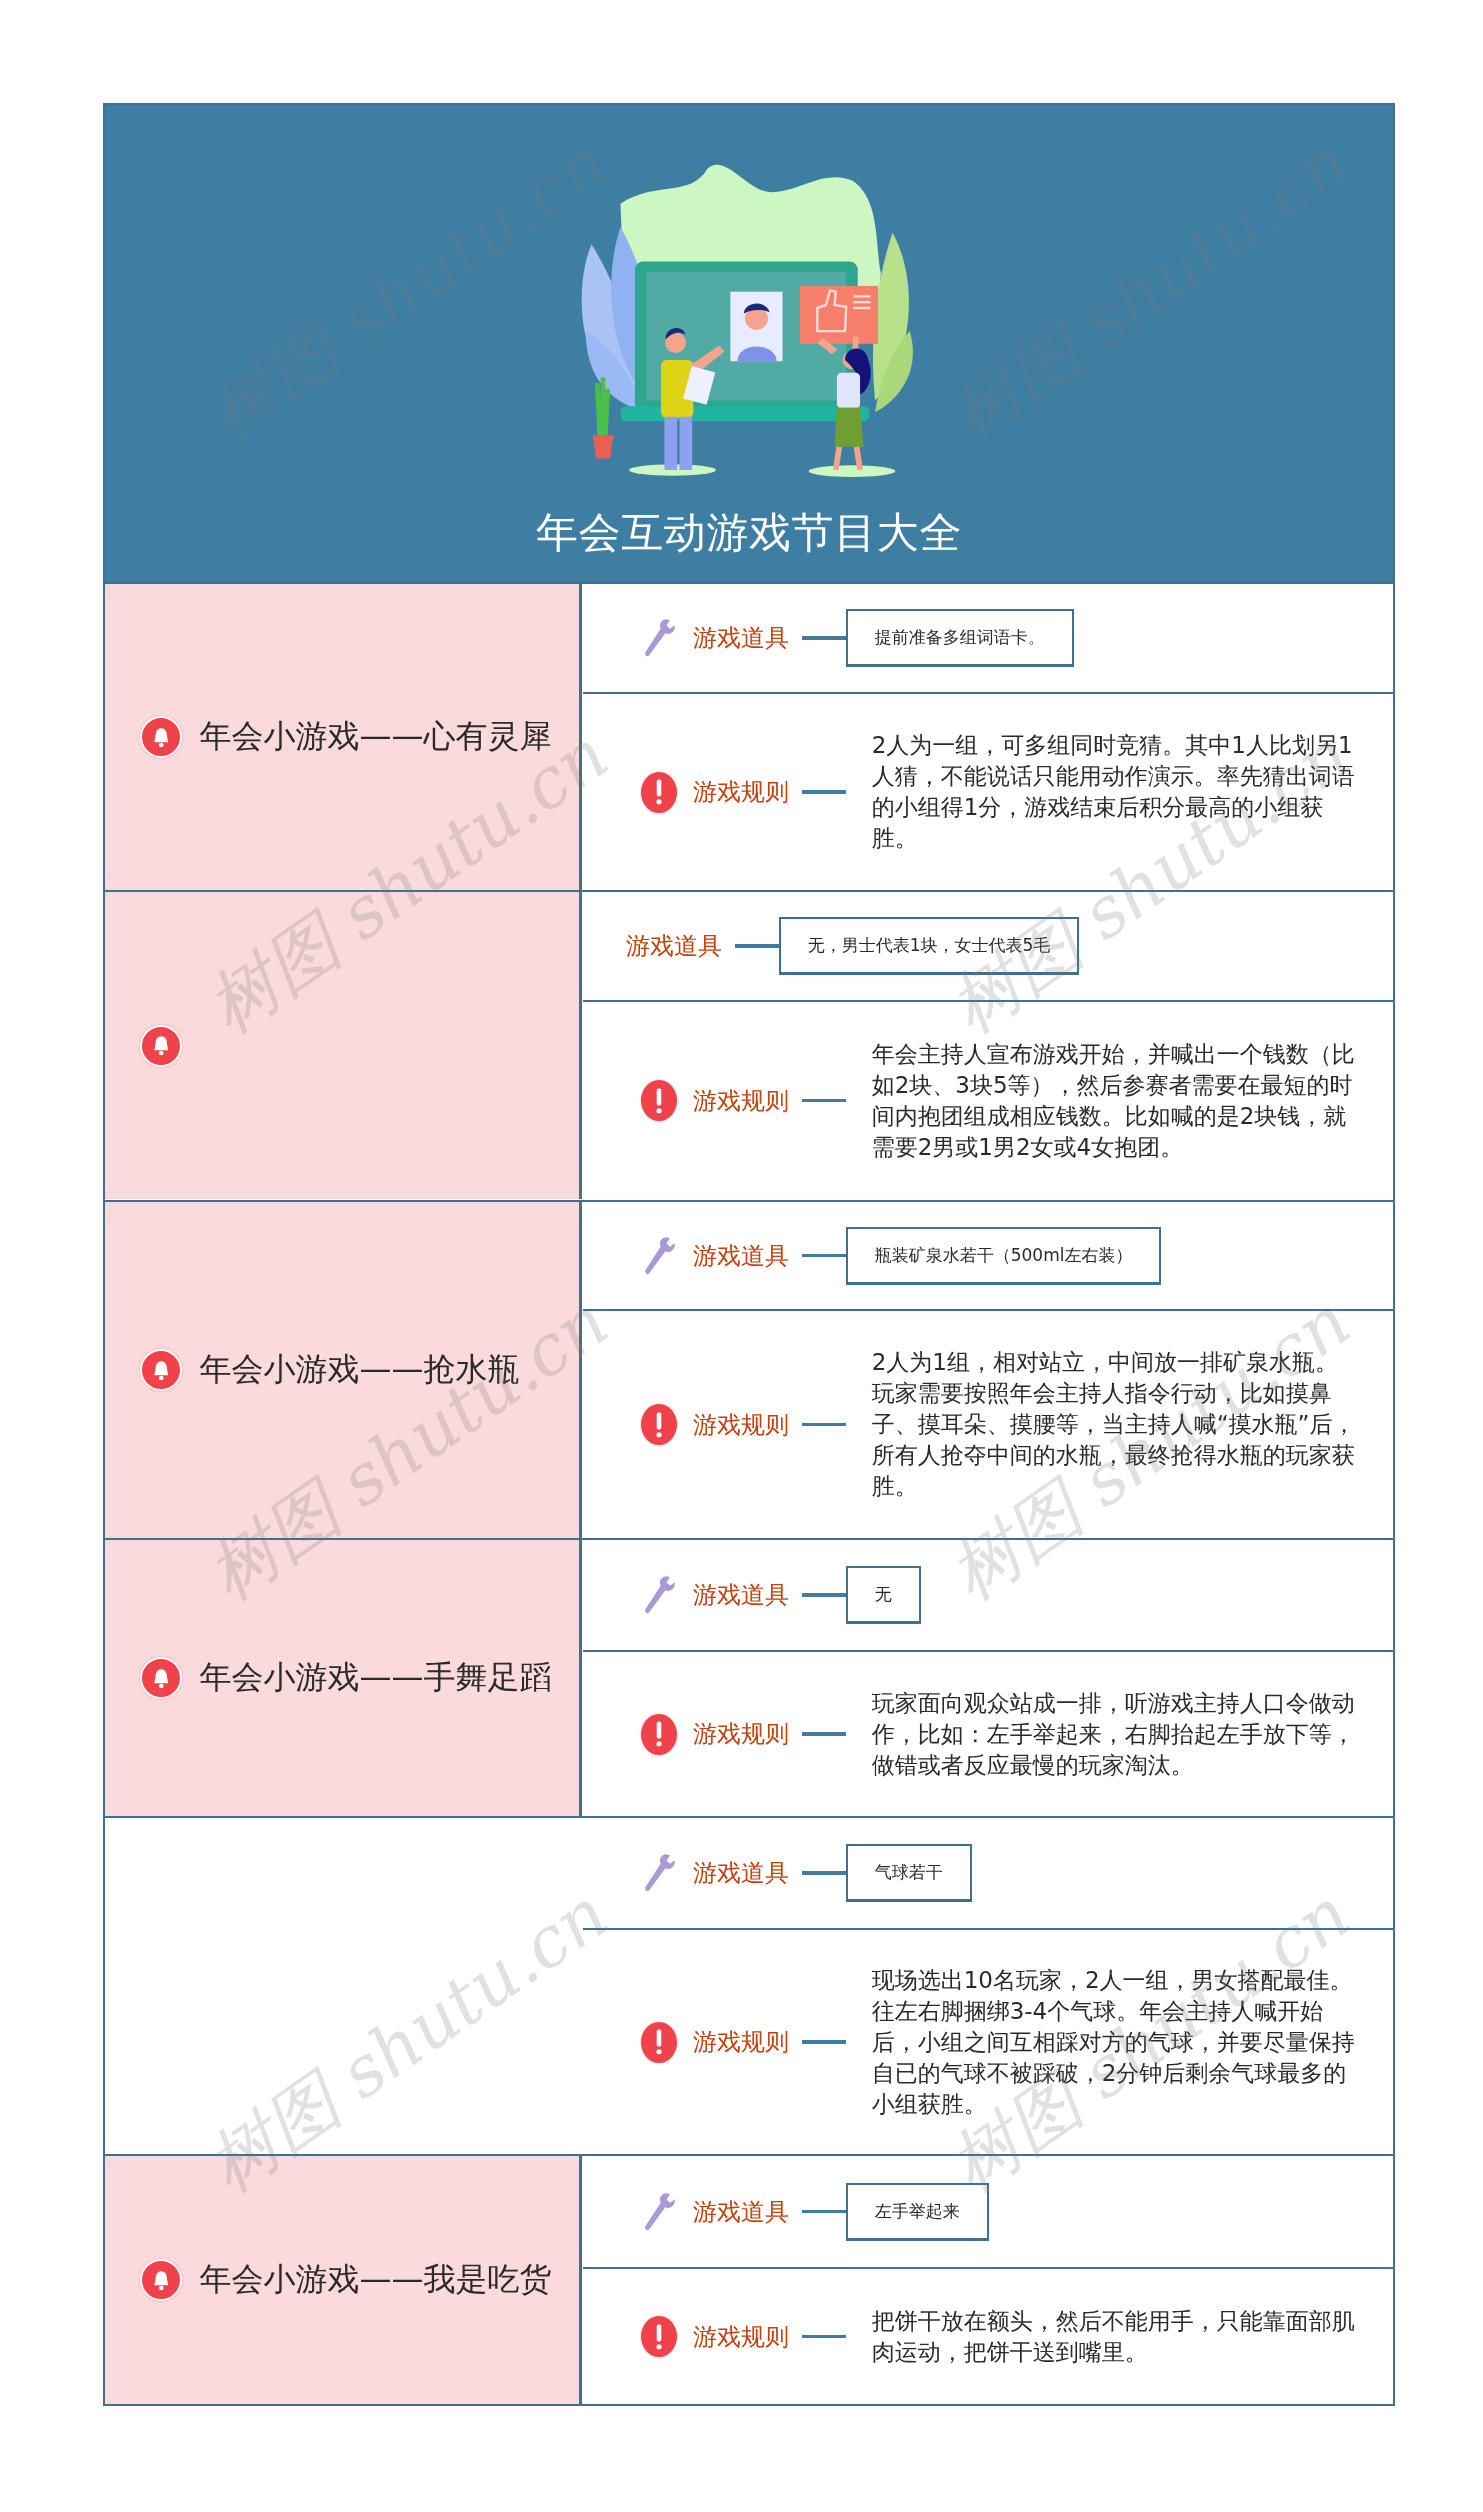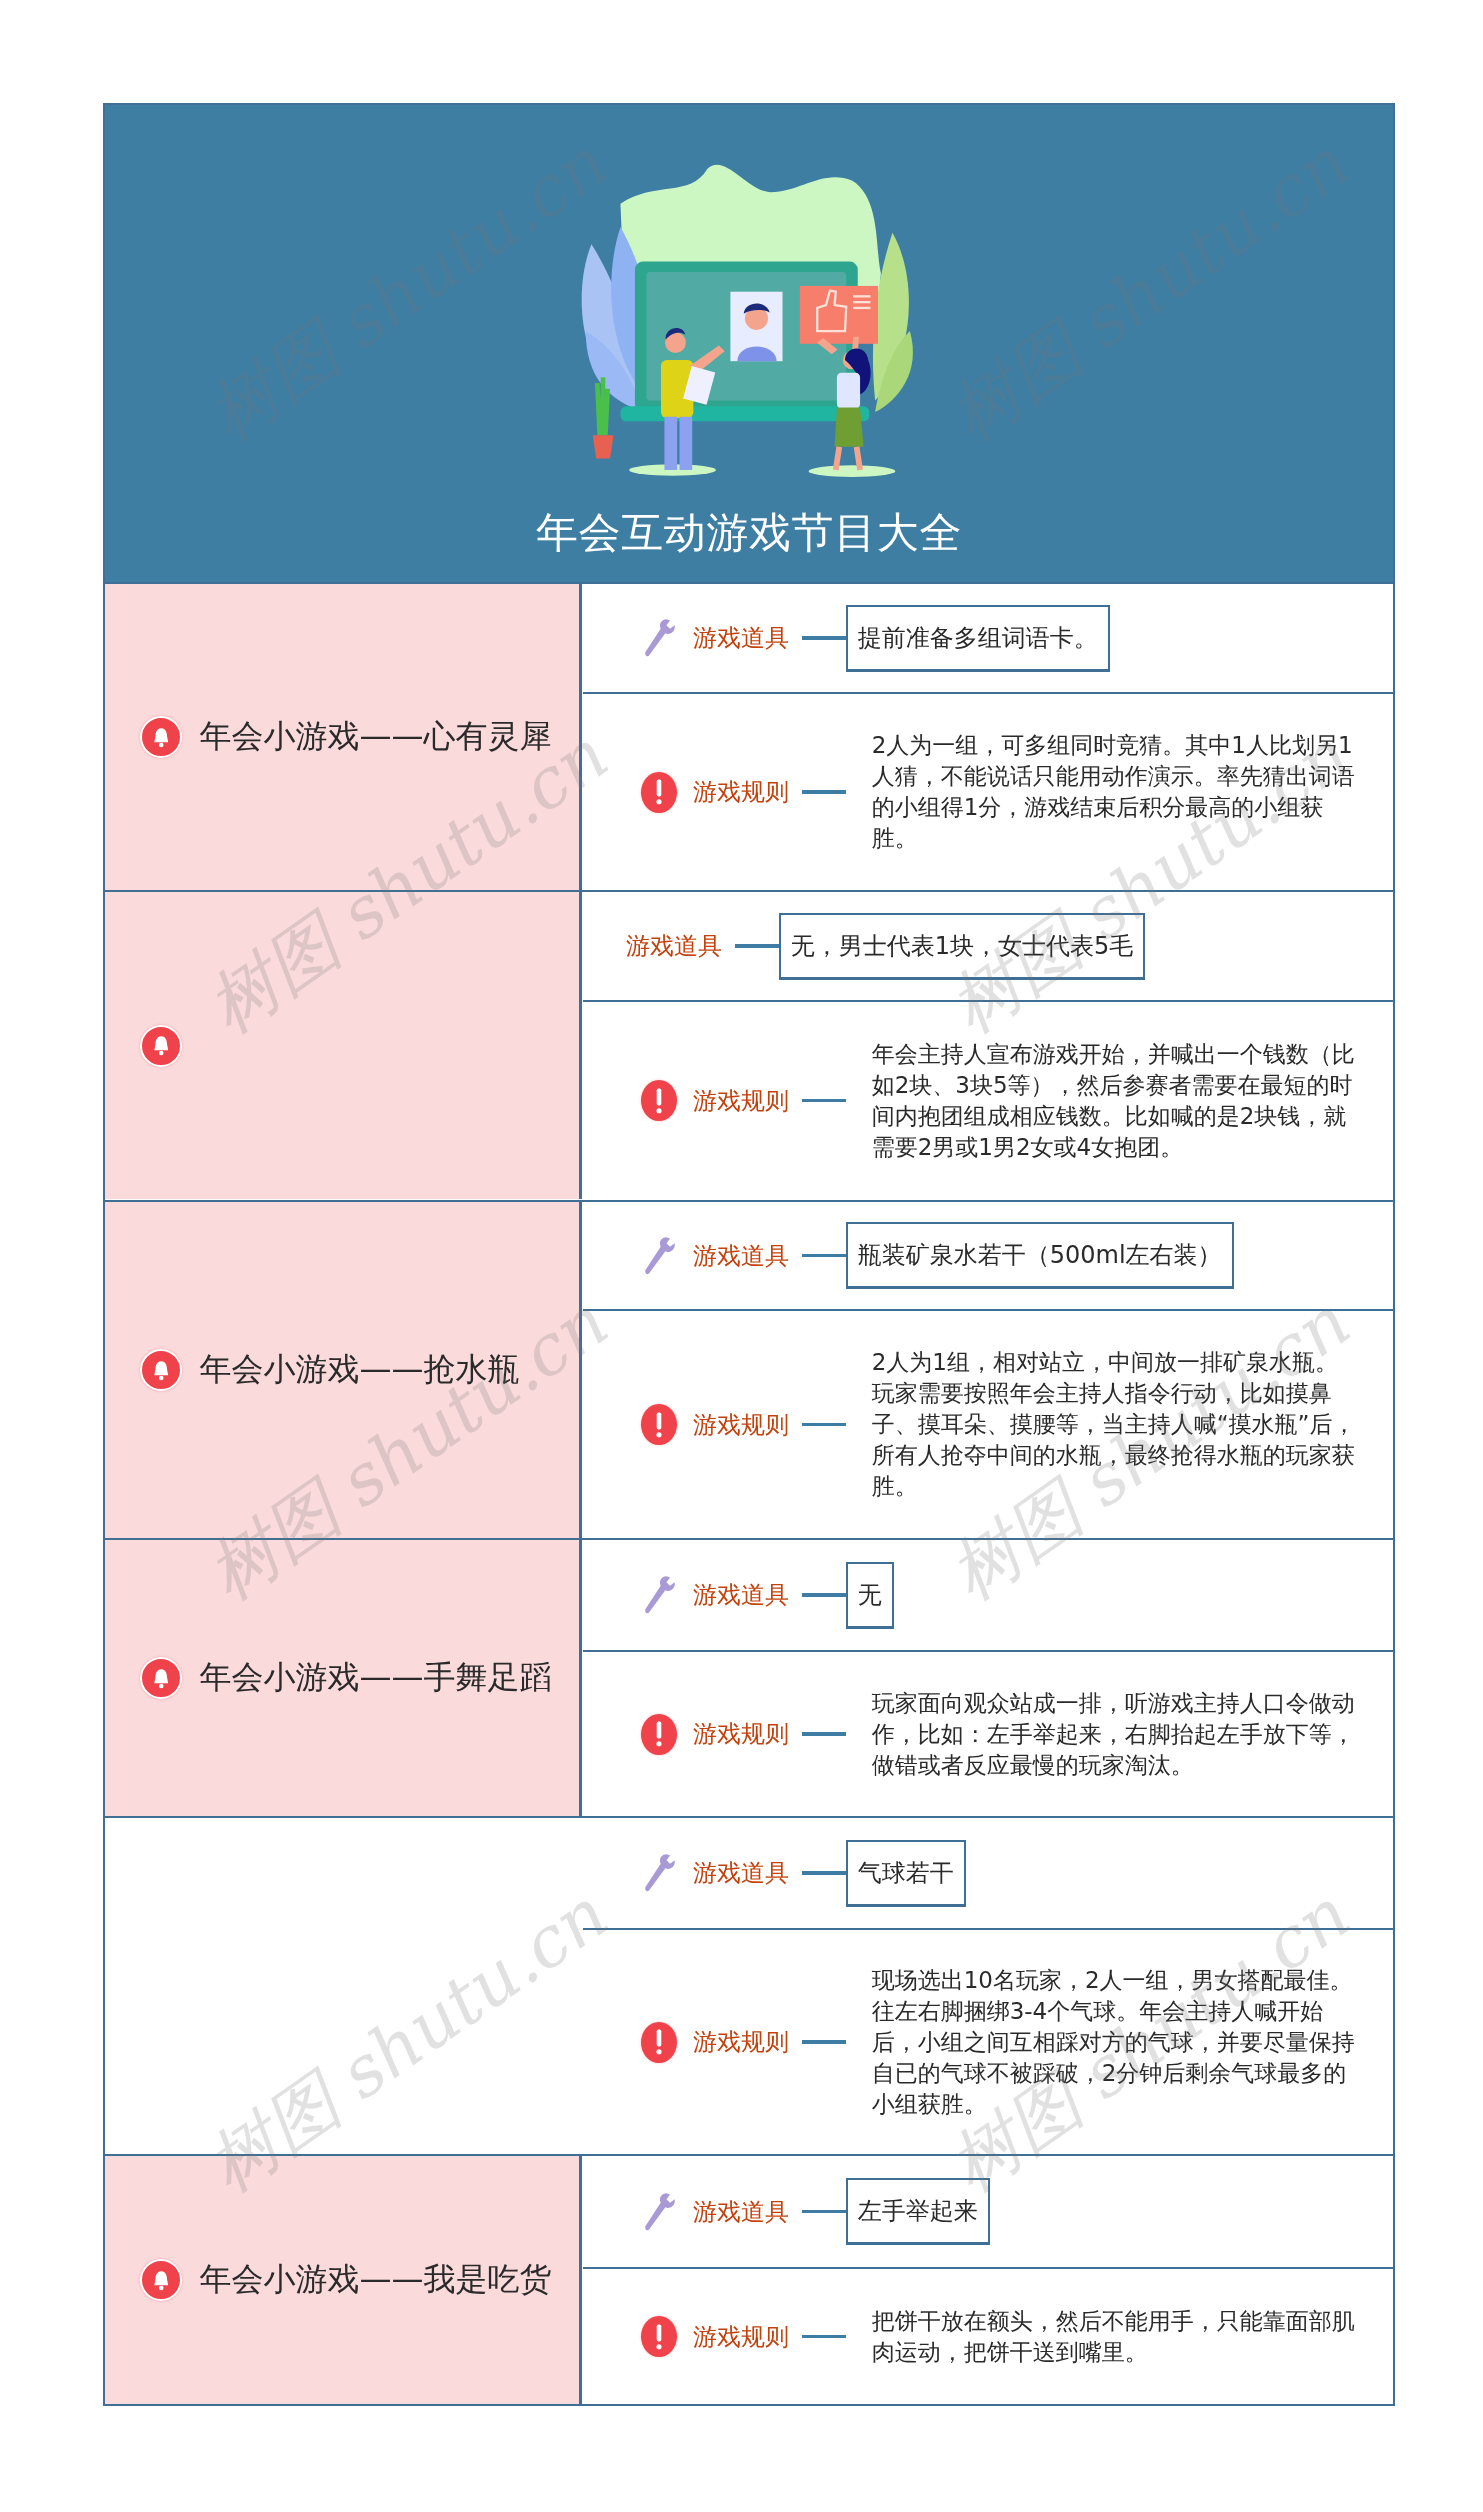--- a/index.html
+++ b/index.html
@@ -21,22 +21,22 @@
           border:2.3px solid #fff; box-shadow:0 0 2.3px rgba(240,66,75,0.4);
           display:flex; align-items:center; justify-content:center; margin-right:17.4px; }
   .sec-title-text { font-size:32px; color:#2a2a2a; white-space:nowrap; }
   .sec-right { position:absolute; left:478px; right:0; top:0; bottom:0; }
   .row { position:absolute; left:0; right:0; display:flex; align-items:center; }
   .row.rule-row { border-top:2.3px solid #3f6f95; }
   .ico-slot { width:52px; margin-left:50px; display:flex; align-items:center; justify-content:center; }
   .ico-slot.empty { width:0; margin-left:35px; }
   .label { font-size:24px; color:#c2410c; white-space:nowrap; margin-left:8px; }
   .connector { width:44px; height:3.5px; background:#3f7ca3; margin:0 0 0 12.7px; flex:none; }
-  .prop-box { border:2.3px solid #3f6f95; border-bottom-width:3.5px; padding:15px 10px;
-              font-size:24px; color:#2a2a2a; white-space:nowrap; background:#fff; }
+  .prop-box { border:2.3px solid #3f6f95; border-bottom-width:3.5px; padding:15px 27px;
+              font-size:17px; color:#2a2a2a; white-space:nowrap; background:#fff; }
   .rule-text { font-size:23px; line-height:31px; color:#2a2a2a; width:487px;
                margin-left:26px; word-break:break-all; }
   .alert { width:36px; height:41px; border-radius:50%; background:#f0424b;
            display:flex; align-items:center; justify-content:center;
            box-shadow:0 0 2.3px rgba(240,66,75,0.4); }
   .watermark { position:absolute; font-family:"DejaVu Serif","Liberation Serif",serif;
                font-style:italic; font-size:70px; color:rgba(120,120,120,0.22);
                transform:rotate(-35deg); white-space:nowrap; pointer-events:none; }
 </style>
 </head>

